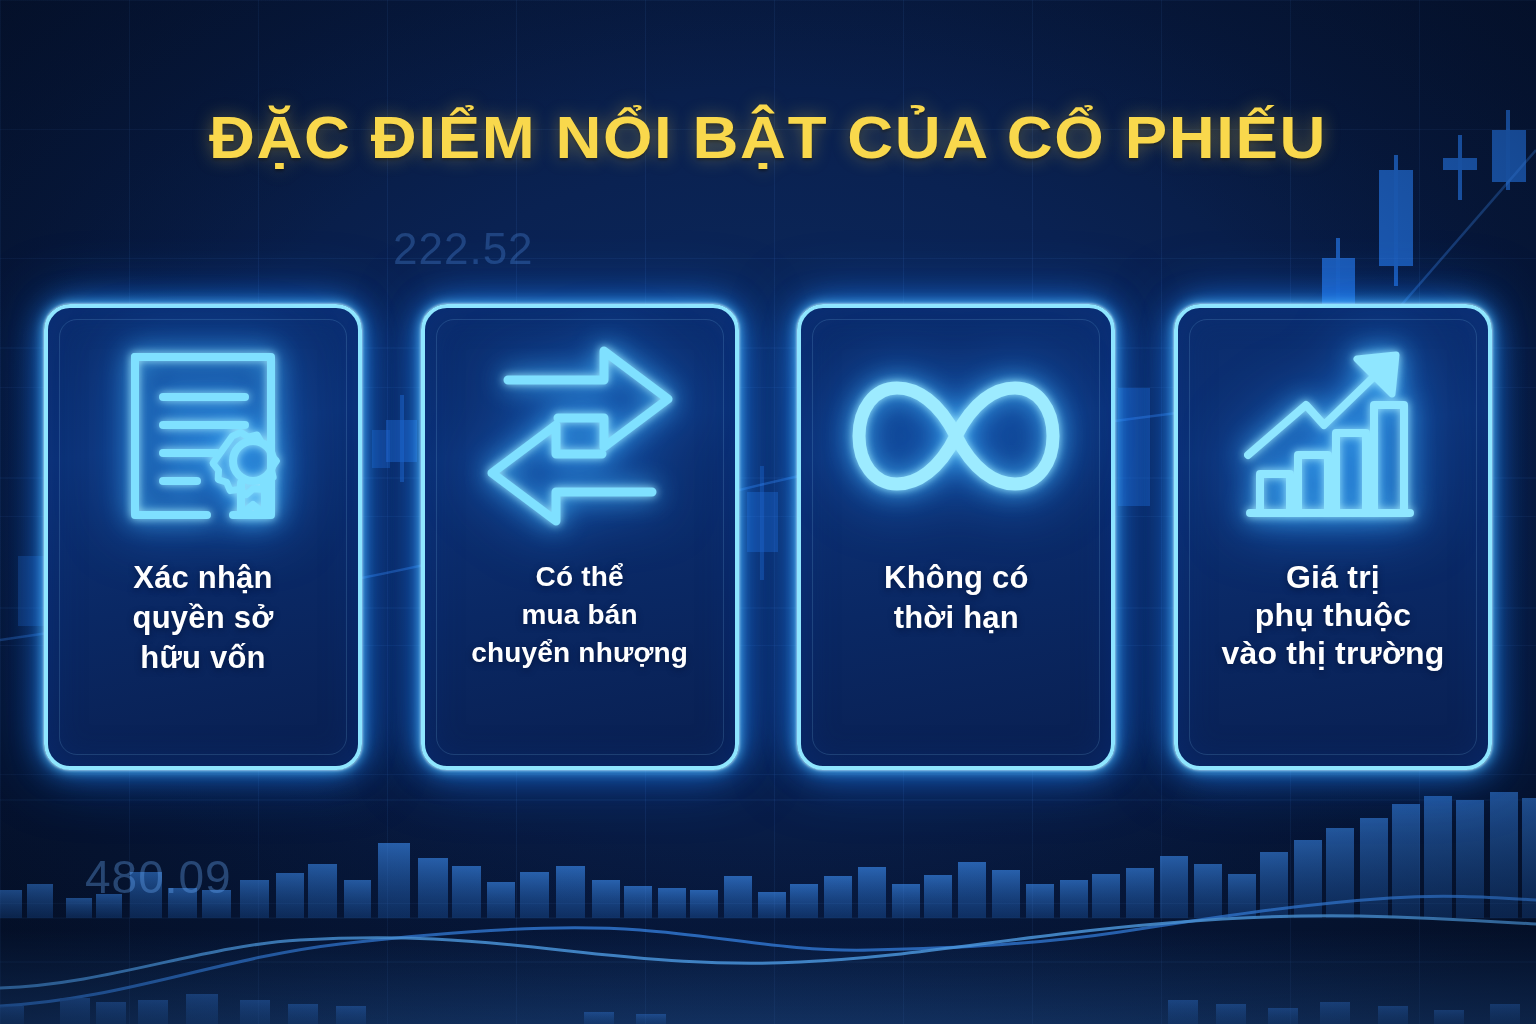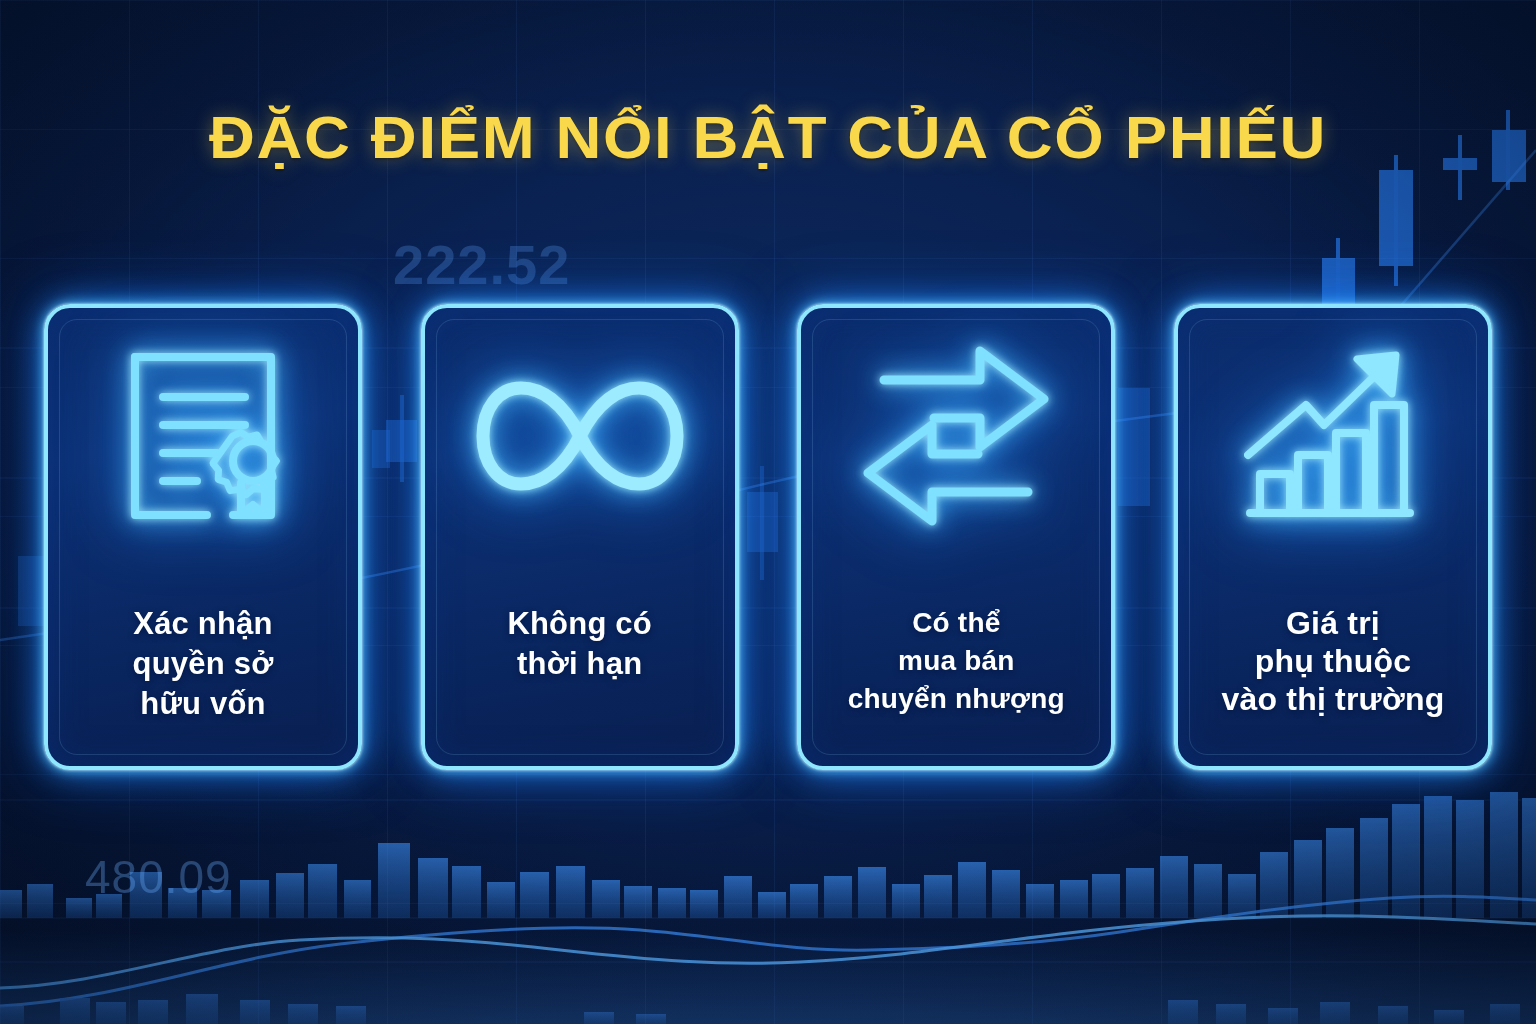--- a/index.html
+++ b/index.html
@@ -34,21 +34,21 @@
 
   
   .bgnum {
     position:absolute;
     font-family:"Liberation Sans", sans-serif;
     font-weight:400;
     color:rgba(86,150,235,0.30);
     letter-spacing:1px;
     white-space:nowrap;
   }
-  #bgnum-1 { left:393px; top:232px;  font-size:56px;font-weight:bold; }
+  #bgnum-1 { left:393px; top:224px;  font-size:44px; }
   #bgnum-2 { left:712px; top:403px;  font-size:44px; color:rgba(86,150,235,0.22); }
   #bgnum-3 { left:85px;  top:850px;  font-size:46px; color:rgba(110,175,255,0.33); }
 
   
   .bgsvg { position:absolute; inset:0; width:1536px; height:1024px; pointer-events:none; }
 
   
   #title {
     position:absolute; top:105px; left:0; width:1536px;
     text-align:center;
@@ -79,21 +79,20 @@
     border:4px solid #8FE6FF;
     box-shadow:
       0 0 3px rgba(255,255,255,0.85),
       0 0 12px rgba(90,200,255,0.95),
       0 0 30px rgba(40,150,255,0.75),
       0 0 62px rgba(20,110,255,0.5),
       inset 0 0 34px rgba(10,50,130,0.55);
     display:flex;
     flex-direction:column;
     align-items:center;
-    gap:46px;
   }
   .card-inner-frame {
     position:absolute;
     left:11px; top:11px; right:11px; bottom:11px;
     border-radius:18px;
     border:1px solid rgba(140,215,255,0.16);
     pointer-events:none;
   }
   .icon-wrap {
     position:relative;
@@ -312,54 +311,54 @@
                    l9.6 -4.3 8.9 5.4 10.2 -2.4 5.6 9.6 10.2 2.5 -0.5 10.5 7.2 7.6 -6.1 8.6 2.3 10.3 -9.7 4.1 -3.3 10 -10.4 -0.6 -7.9 6.9 -8.4 -6.3 -10.3 1.6 -4.1 -9.7 -9.9 -3.4 0.5 -10.5 -6.6 -8.2 z" transform="translate(-12,-14) scale(0.86) translate(22,26)"></path>
           <circle cx="138" cy="118" r="20"></circle>
           <path d="M126 140 V172 l12 -10 12 10 V140"></path>
         </svg>
       </div>
       <div class="card-label">Xác nhận
 quyền sở
 hữu vốn</div>
     </div>
 
+    <div class="card" data-idx="2">
+      <div class="card-inner-frame"></div>
+      <div class="icon-wrap">
+        <svg width="196" height="190" viewBox="0 0 196 190" fill="none" stroke="#7FE0FF" stroke-width="9" stroke-linejoin="round" stroke-linecap="round">
+
+          <path d="M26 39 H122 V10 L186 58 L122 106 V77 H76"></path>
+
+          <path d="M170 151 H74 V180 L10 132 L74 84 V113 H120"></path>
+        </svg>
+      </div>
+      <div class="card-label">Có thể
+mua bán
+chuyển nhượng</div>
+    </div>
+
     <div class="card" data-idx="1">
       <div class="card-inner-frame"></div>
       <div class="icon-wrap">
         <svg width="214" height="120" viewBox="0 0 214 120" fill="none" stroke="#9DEBFF" stroke-width="13" stroke-linecap="round">
           <path d="M107 60
                    C 90 26, 68 12, 48 12
                    C 25 12, 10 33, 10 60
                    C 10 87, 25 108, 48 108
                    C 68 108, 90 94, 107 60
                    C 124 26, 146 12, 166 12
                    C 189 12, 204 33, 204 60
                    C 204 87, 189 108, 166 108
                    C 146 108, 124 94, 107 60 Z"></path>
         </svg>
       </div>
       <div class="card-label">Không có
 thời hạn</div>
     </div>
 
-    <div class="card" data-idx="2">
-      <div class="card-inner-frame"></div>
-      <div class="icon-wrap">
-        <svg width="196" height="190" viewBox="0 0 196 190" fill="none" stroke="#7FE0FF" stroke-width="9" stroke-linejoin="round" stroke-linecap="round">
-
-          <path d="M26 39 H122 V10 L186 58 L122 106 V77 H76"></path>
-
-          <path d="M170 151 H74 V180 L10 132 L74 84 V113 H120"></path>
-        </svg>
-      </div>
-      <div class="card-label">Có thể
-mua bán
-chuyển nhượng</div>
-    </div>
-
     <div class="card" data-idx="3">
       <div class="card-inner-frame"></div>
       <div class="icon-wrap">
         <svg width="190" height="186" viewBox="0 0 190 186" fill="none" stroke="#8FE6FF" stroke-width="8" stroke-linejoin="round" stroke-linecap="round">
 
           <line x1="12" y1="170" x2="172" y2="170"></line>
 
           <rect x="22" y="131" width="30" height="39"></rect>
           <rect x="60" y="112" width="30" height="58"></rect>
           <rect x="98" y="90" width="30" height="80"></rect>

